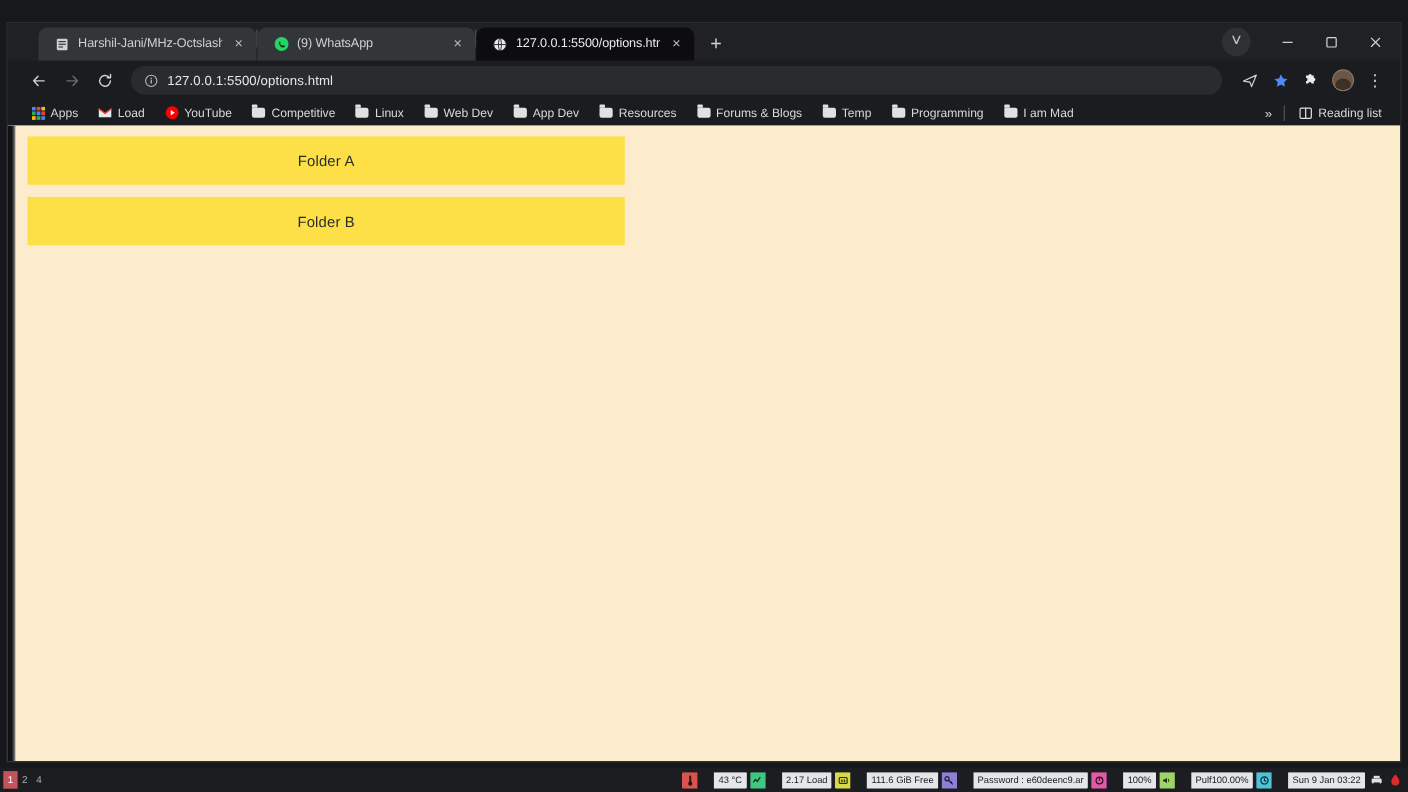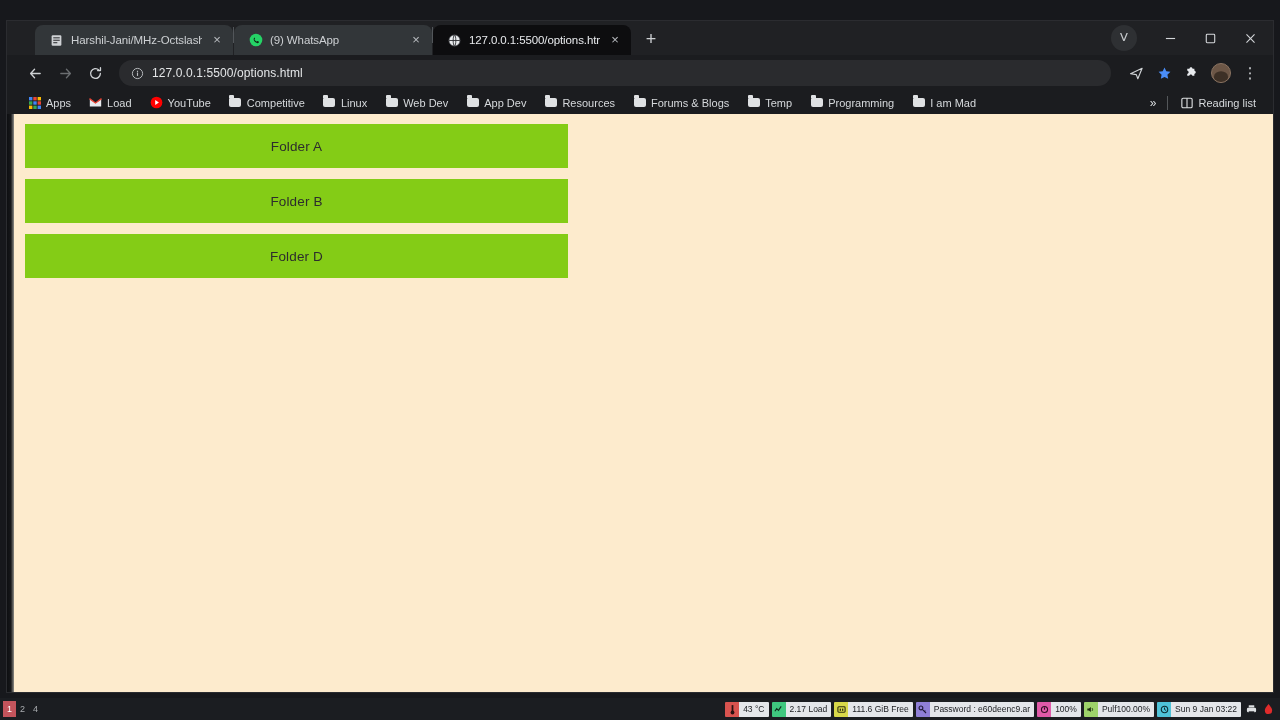--- a/index.html
+++ b/index.html
@@ -318,21 +318,21 @@
   }
 
   #folder-list {
     padding: 0 0 0 11px;
     display: flex;
     flex-direction: column;
   }
   .folder-row {
     width: 543px;
     height: 44px;
-    background: #84cc16;
+    background: #fde047;
     display: flex;
     align-items: center;
     justify-content: center;
     margin-bottom: 11px;
     cursor: pointer;
     border: none;
   }
   .folder-row .folder-label {
     font-size: 13.5px;
     color: #2d2d2d;
@@ -376,20 +376,21 @@
     padding-right: 2px;
   }
   .stat-item {
     display: flex;
     align-items: center;
     height: 15px;
     border-radius: 1px;
     overflow: hidden;
     font-size: 8.5px;
     white-space: nowrap;
+    gap: 15px;
   }
   .stat-chip {
     width: 14px;
     height: 15px;
     display: flex;
     align-items: center;
     justify-content: center;
     font-size: 8px;
     color: #14161a;
   }
@@ -647,23 +648,20 @@
 
       <div id="page-content">
 
 
         <div id="folder-list">
           <div class="folder-row">
             <span class="folder-label">Folder A</span>
           </div>
           <div class="folder-row">
             <span class="folder-label">Folder B</span>
-          </div>
-          <div class="folder-row">
-            <span class="folder-label">Folder D</span>
           </div>
         </div>
 
       </div>
     </div>
 
   </div>
 
   <div id="status-bar">
 

